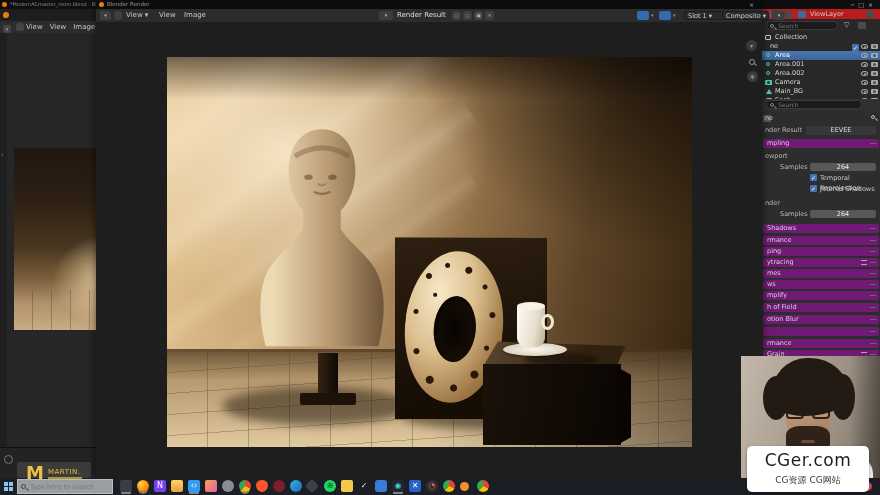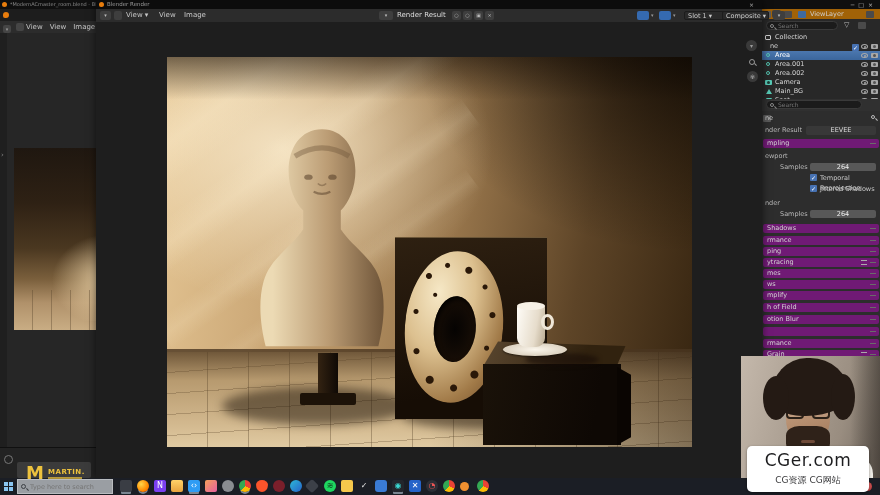--- a/index.html
+++ b/index.html
@@ -109,21 +109,21 @@
     background:radial-gradient(#fbf6ec,#d8cdbb 80%); box-shadow:0 1px 2px rgba(0,0,0,.5); }
   .cup { position:absolute; left:350px; top:248px; width:28px; height:42px;
     background:linear-gradient(100deg,#fffdf8,#e6dccb 65%,#b9aa91); border-radius:3px 3px 9px 9px; }
   .cup-rim { position:absolute; left:350px; top:245px; width:28px; height:8px; border-radius:50%; background:#f7f1e6; }
   .cup-handle { position:absolute; left:374px; top:257px; width:13px; height:16px; border:3px solid #efe7d8; border-radius:50%; }
 
   
   #right-window { left:762px; top:0; width:118px; height:495px; background:#2d2d2d; z-index:4; }
   .rp-title { left:0; top:0; width:118px; height:9px; background:#0f0f0f; color:#bbb; font-size:6px; line-height:9px; }
   .winctl { position:absolute; top:0; right:3px; letter-spacing:4px; }
-  .rp-topbar { left:0; top:9px; width:118px; height:10px; background:#a16207; color:#cfcfcf; font-size:6.5px; line-height:10px; }
+  .rp-topbar { left:0; top:9px; width:118px; height:10px; background:#b91c1c; color:#cfcfcf; font-size:6.5px; line-height:10px; }
   .badge { position:absolute; left:10px; top:1px; width:9px; height:8px; background:#3f3f3f; border-radius:2px; color:#ccc; font-size:6px; text-align:center; line-height:8px; }
   .mini-ic { position:absolute; top:2px; width:8px; height:7px; background:#4a4a4a; border-radius:1px; }
   .rp-outliner { left:0; top:19px; width:118px; height:80px; background:#282828; }
   .searchbox { position:absolute; background:#1b1b1b; border:1px solid #3a3a3a; border-radius:7px; color:#888; font-size:6px; height:9px; padding:0 2px 0 11px; }
   .searchbox input { width:100%; height:100%; background:transparent; border:none; outline:none; color:#999; font-size:6px; font-family:inherit; }
   .ic-search { position:absolute; left:3px; top:2px; width:4px; height:4px; border:1px solid #888; border-radius:50%; }
   .ic-search::after { content:""; position:absolute; left:3px; top:3px; width:3px; height:1px; background:#888; transform:rotate(45deg); }
   .ol-row { position:absolute; left:0; width:118px; height:9px; color:#d4d4d4; font-size:6.5px; line-height:9px; }
   .ol-row.sel { background:linear-gradient(#4b77ae,#3b669c); color:#fff; }
   .ol-label { position:absolute; left:13px; top:0; }
@@ -184,21 +184,21 @@
   .tb-mag { position:absolute; left:3px; top:4px; width:5px; height:5px; border:1px solid #3b3f44; border-radius:50%; }
   .tb-mag::after { content:""; position:absolute; left:4px; top:4px; width:3px; height:1px; background:#3b3f44; transform:rotate(45deg); }
   .tb-ic { position:absolute; top:2px; width:12px; height:12px; border-radius:2px; font-size:8px; line-height:12px; text-align:center; color:#fff; }
   .tb-ic.open { box-shadow:0 3px 0 -1px #7a8590; }
   .tray { position:absolute; right:8px; top:4px; width:9px; height:9px; border-radius:50%;
     background:radial-gradient(circle at 35% 35%, #f28080, #b02a2a); }
 
   
   #overlay-logo { left:26px; top:462px; width:80px; height:24px; z-index:60; color:#edc23d; }
   .m-glyph { position:absolute; left:0; top:0; font-size:18px; font-weight:bold; line-height:22px; }
-  .m-text { position:absolute; left:22px; top:6px; font-size:7px; font-weight:bold; letter-spacing:.5px; }
+  .m-text { position:absolute; left:22px; top:6px; font-size:7px; font-weight:normal; letter-spacing:.5px; }
   .m-sub { position:absolute; left:22px; top:15px; width:34px; height:2px; background:#edc23d; opacity:.7; }
 </style>
 </head>
 <body>
 
 <div id="screen">
 
   <div id="back-window" class="abs">
     <div class="bw-title abs">
       <div class="bw-logo abs"></div>

